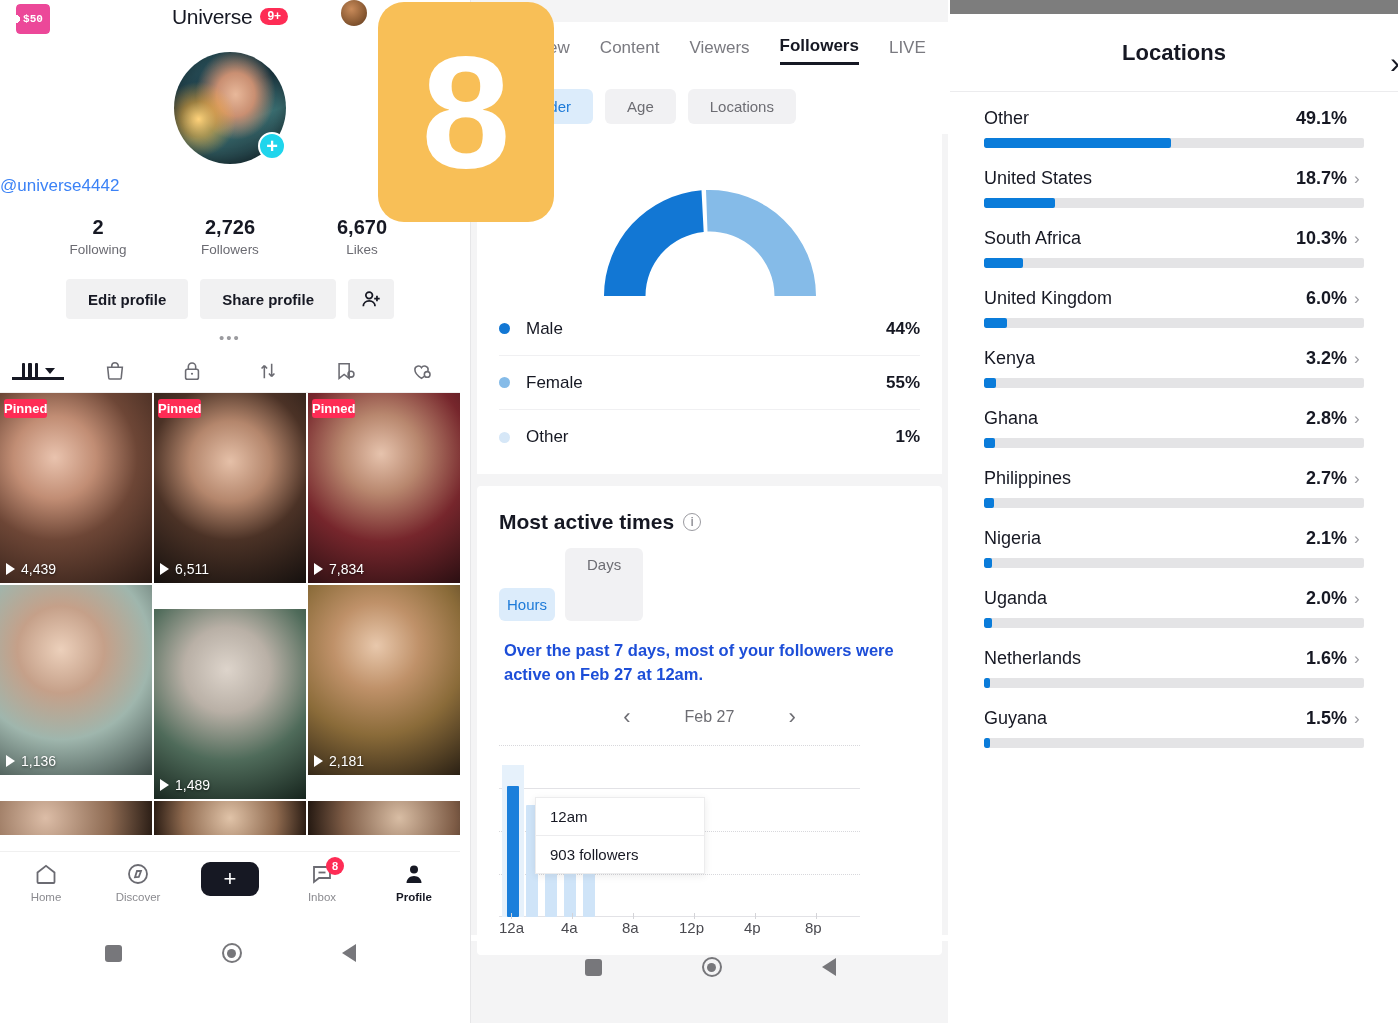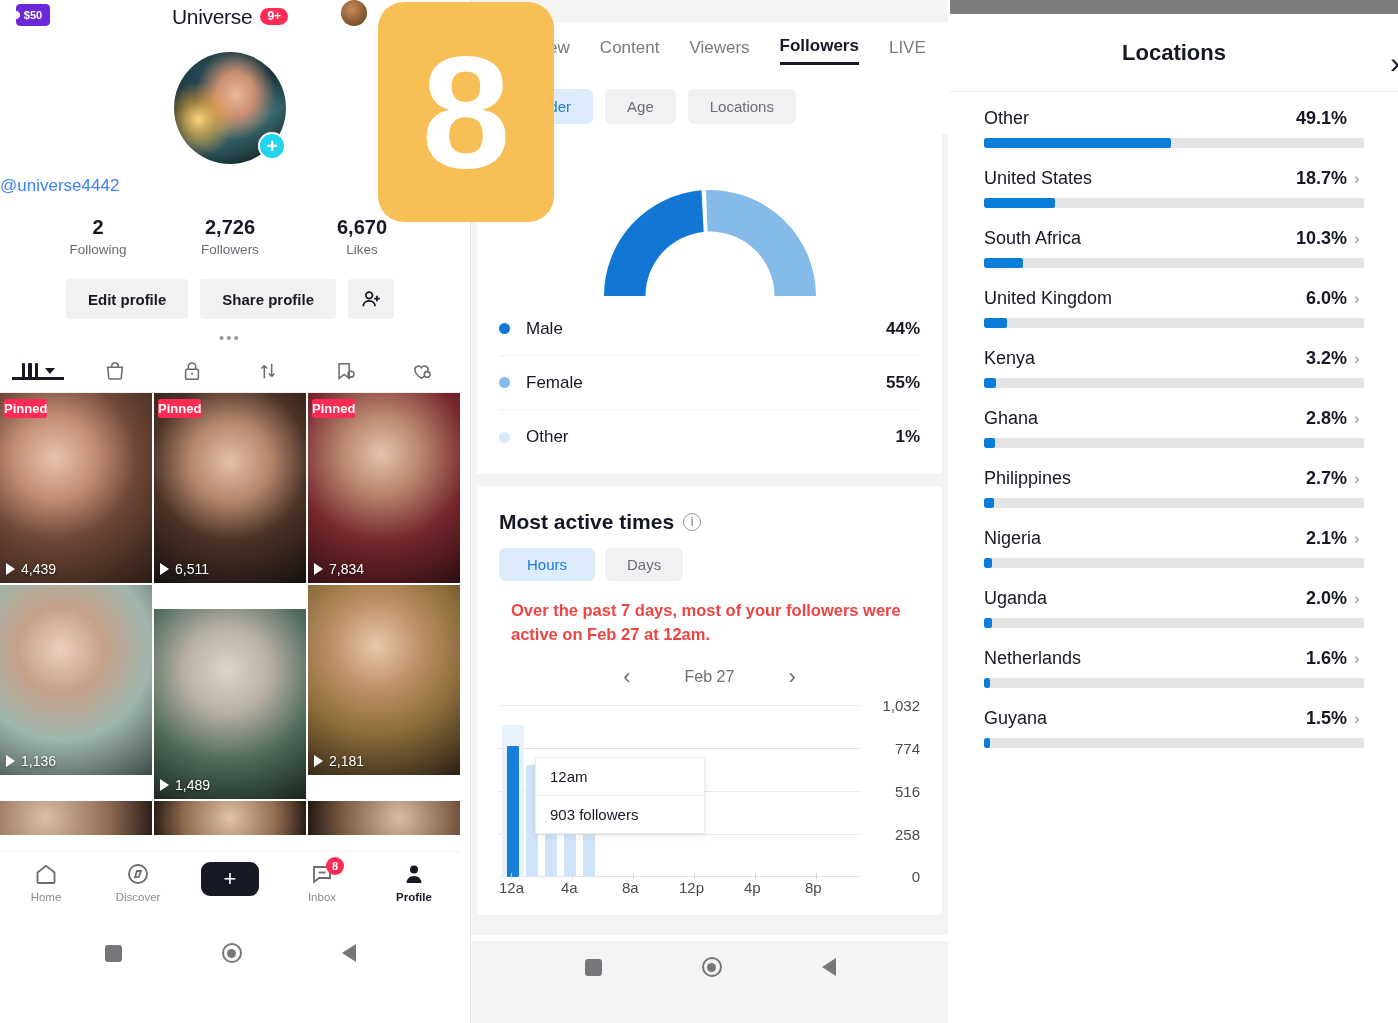--- a/index.html
+++ b/index.html
@@ -10,27 +10,28 @@
     overflow: hidden;
   }
   .screen { position: relative; width: 1398px; height: 1023px; background:#fff; }
 
   
   .pane-profile {
     position: absolute; left: 0; top: 0; width: 460px; height: 1023px;
     background: #ffffff; overflow: hidden;
   }
   .coupon-badge {
-    position: absolute; left: 16px; top: 4px; width: 34px; height: 22px;
-    background: #6d28d9; border-radius: 4px; color:#fff;
+    position: absolute; left: 16px; top: 4px; width: 34px; height: 30px;
+    background: #ec4899; border-radius: 4px; color:#fff;
     font-size: 11px; font-weight: bold; display:flex; align-items:center; justify-content:center;
     -webkit-mask-image: radial-gradient(circle 4px at 0 50%, transparent 98%, #000 100%),
                         radial-gradient(circle 4px at 100% 50%, transparent 98%, #000 100%);
     -webkit-mask-composite: source-in;
     mask-image: radial-gradient(circle 4px at 0 50%, transparent 98%, #000 100%);
+    font-family: Liberation Mono, monospace;
   }
   .profile-header {
     position: relative; height: 34px; display:flex; align-items:center; justify-content:center;
   }
   .profile-title {
     font-size: 21px; font-weight: normal; color:#161823; letter-spacing:-0.3px;
   }
   .title-badge {
     background:#fe2c55; color:#fff; font-size:12px; font-weight:bold;
     border-radius: 10px; padding: 1px 7px 2px; margin-left: 8px; position: relative; top:-1px;
@@ -167,21 +168,21 @@
   .dot { width:11px; height:11px; border-radius:50%; margin-right:16px; }
   .legend-name { font-size:17px; color:#161823; flex:1; }
   .legend-val { font-size:17px; font-weight:bold; color:#161823; }
 
   .sec-title { font-size:21px; font-weight:bold; color:#161823; display:flex; align-items:center; gap:9px; margin: 16px 0 14px; }
   .info-i {
     width:18px;height:18px;border:1.6px solid #9a9aa0;border-radius:50%;
     font-size:12px; color:#9a9aa0; display:flex; align-items:center; justify-content:center; font-weight:bold;
     font-style: normal;
   }
-  .blurb { font-size:16.5px; font-weight:bold; color:#ef4444; line-height:1.45; margin: 18px 12px 6px; }
+  .blurb { font-size:16.5px; font-weight:bold; color:#1d4ed8; line-height:1.45; margin: 18px 5px 6px; }
   .datenav { display:flex; align-items:center; justify-content:center; gap: 54px; height: 48px; color:#6d6d73; font-size:16px; }
   .arrow-btn { font-size:22px; color:#6d6d73; cursor:pointer; line-height:1; }
 
   .chart-area { position:relative; height: 200px; margin-top: 4px; }
   .gridlines { position:absolute; left: 0; right: 60px; top:0; bottom: 28px; }
   .gl { position:absolute; left:0; right:0; border-top:1.5px dotted #d8d8dc; }
   .gl.solid { border-top:1px solid #e2e2e6; }
   .ylabels { position:absolute; right: 0; top:0; bottom:28px; width: 58px; }
   .yl { position:absolute; right:0; font-size:15px; color:#4a4a50; transform: translateY(-50%); }
   .bars { position:absolute; left: 8px; bottom: 28px; height: 150px; display:flex; align-items:flex-end; gap: 7px; }
@@ -460,21 +461,21 @@
       </div>
     </div>
 
     <div class="card">
       <div class="sec-title">
         <span>Most active times</span>
         <i class="info-i">i</i>
       </div>
 
       <div style="display:flex; gap:10px;">
-        <span class="chip active" style="padding:8px 28px; font-size:15px;">Hours</span>
+        <span class="chip active" style="padding:8px 8px; font-size:15px;margin-top:40px;">Hours</span>
         <span class="chip" style="padding:8px 22px; font-size:15px;">Days</span>
       </div>
 
       <div class="blurb">Over the past 7 days, most of your followers were active on Feb 27 at 12am.</div>
 
       <div class="datenav">
         <span class="arrow-btn">‹</span>
         <span>Feb 27</span>
         <span class="arrow-btn">›</span>
       </div>
@@ -490,27 +491,20 @@
 
         <div class="bar-sel-band"></div>
         <div class="bars">
           <div class="bar sel" style="height:131px;"></div>
           <div class="bar" style="height:112px;"></div>
           <div class="bar" style="height:80px;"></div>
           <div class="bar" style="height:80px;"></div>
           <div class="bar" style="height:80px;"></div>
         </div>
 
-        <div class="ylabels">
-          <div class="yl" style="top:0px;">1,032</div>
-          <div class="yl" style="top:43px;">774</div>
-          <div class="yl" style="top:86px;">516</div>
-          <div class="yl" style="top:129px;">258</div>
-          <div class="yl" style="top:171px;">0</div>
-        </div>
 
         <div class="xaxis">
           <span class="tick" style="left:12px;"></span>
           <span class="tick" style="left:73px;"></span>
           <span class="tick" style="left:134px;"></span>
           <span class="tick" style="left:195px;"></span>
           <span class="tick" style="left:256px;"></span>
           <span class="tick" style="left:317px;"></span>
           <span class="xl" style="left:0px;">12a</span>
           <span class="xl" style="left:62px;">4a</span>

